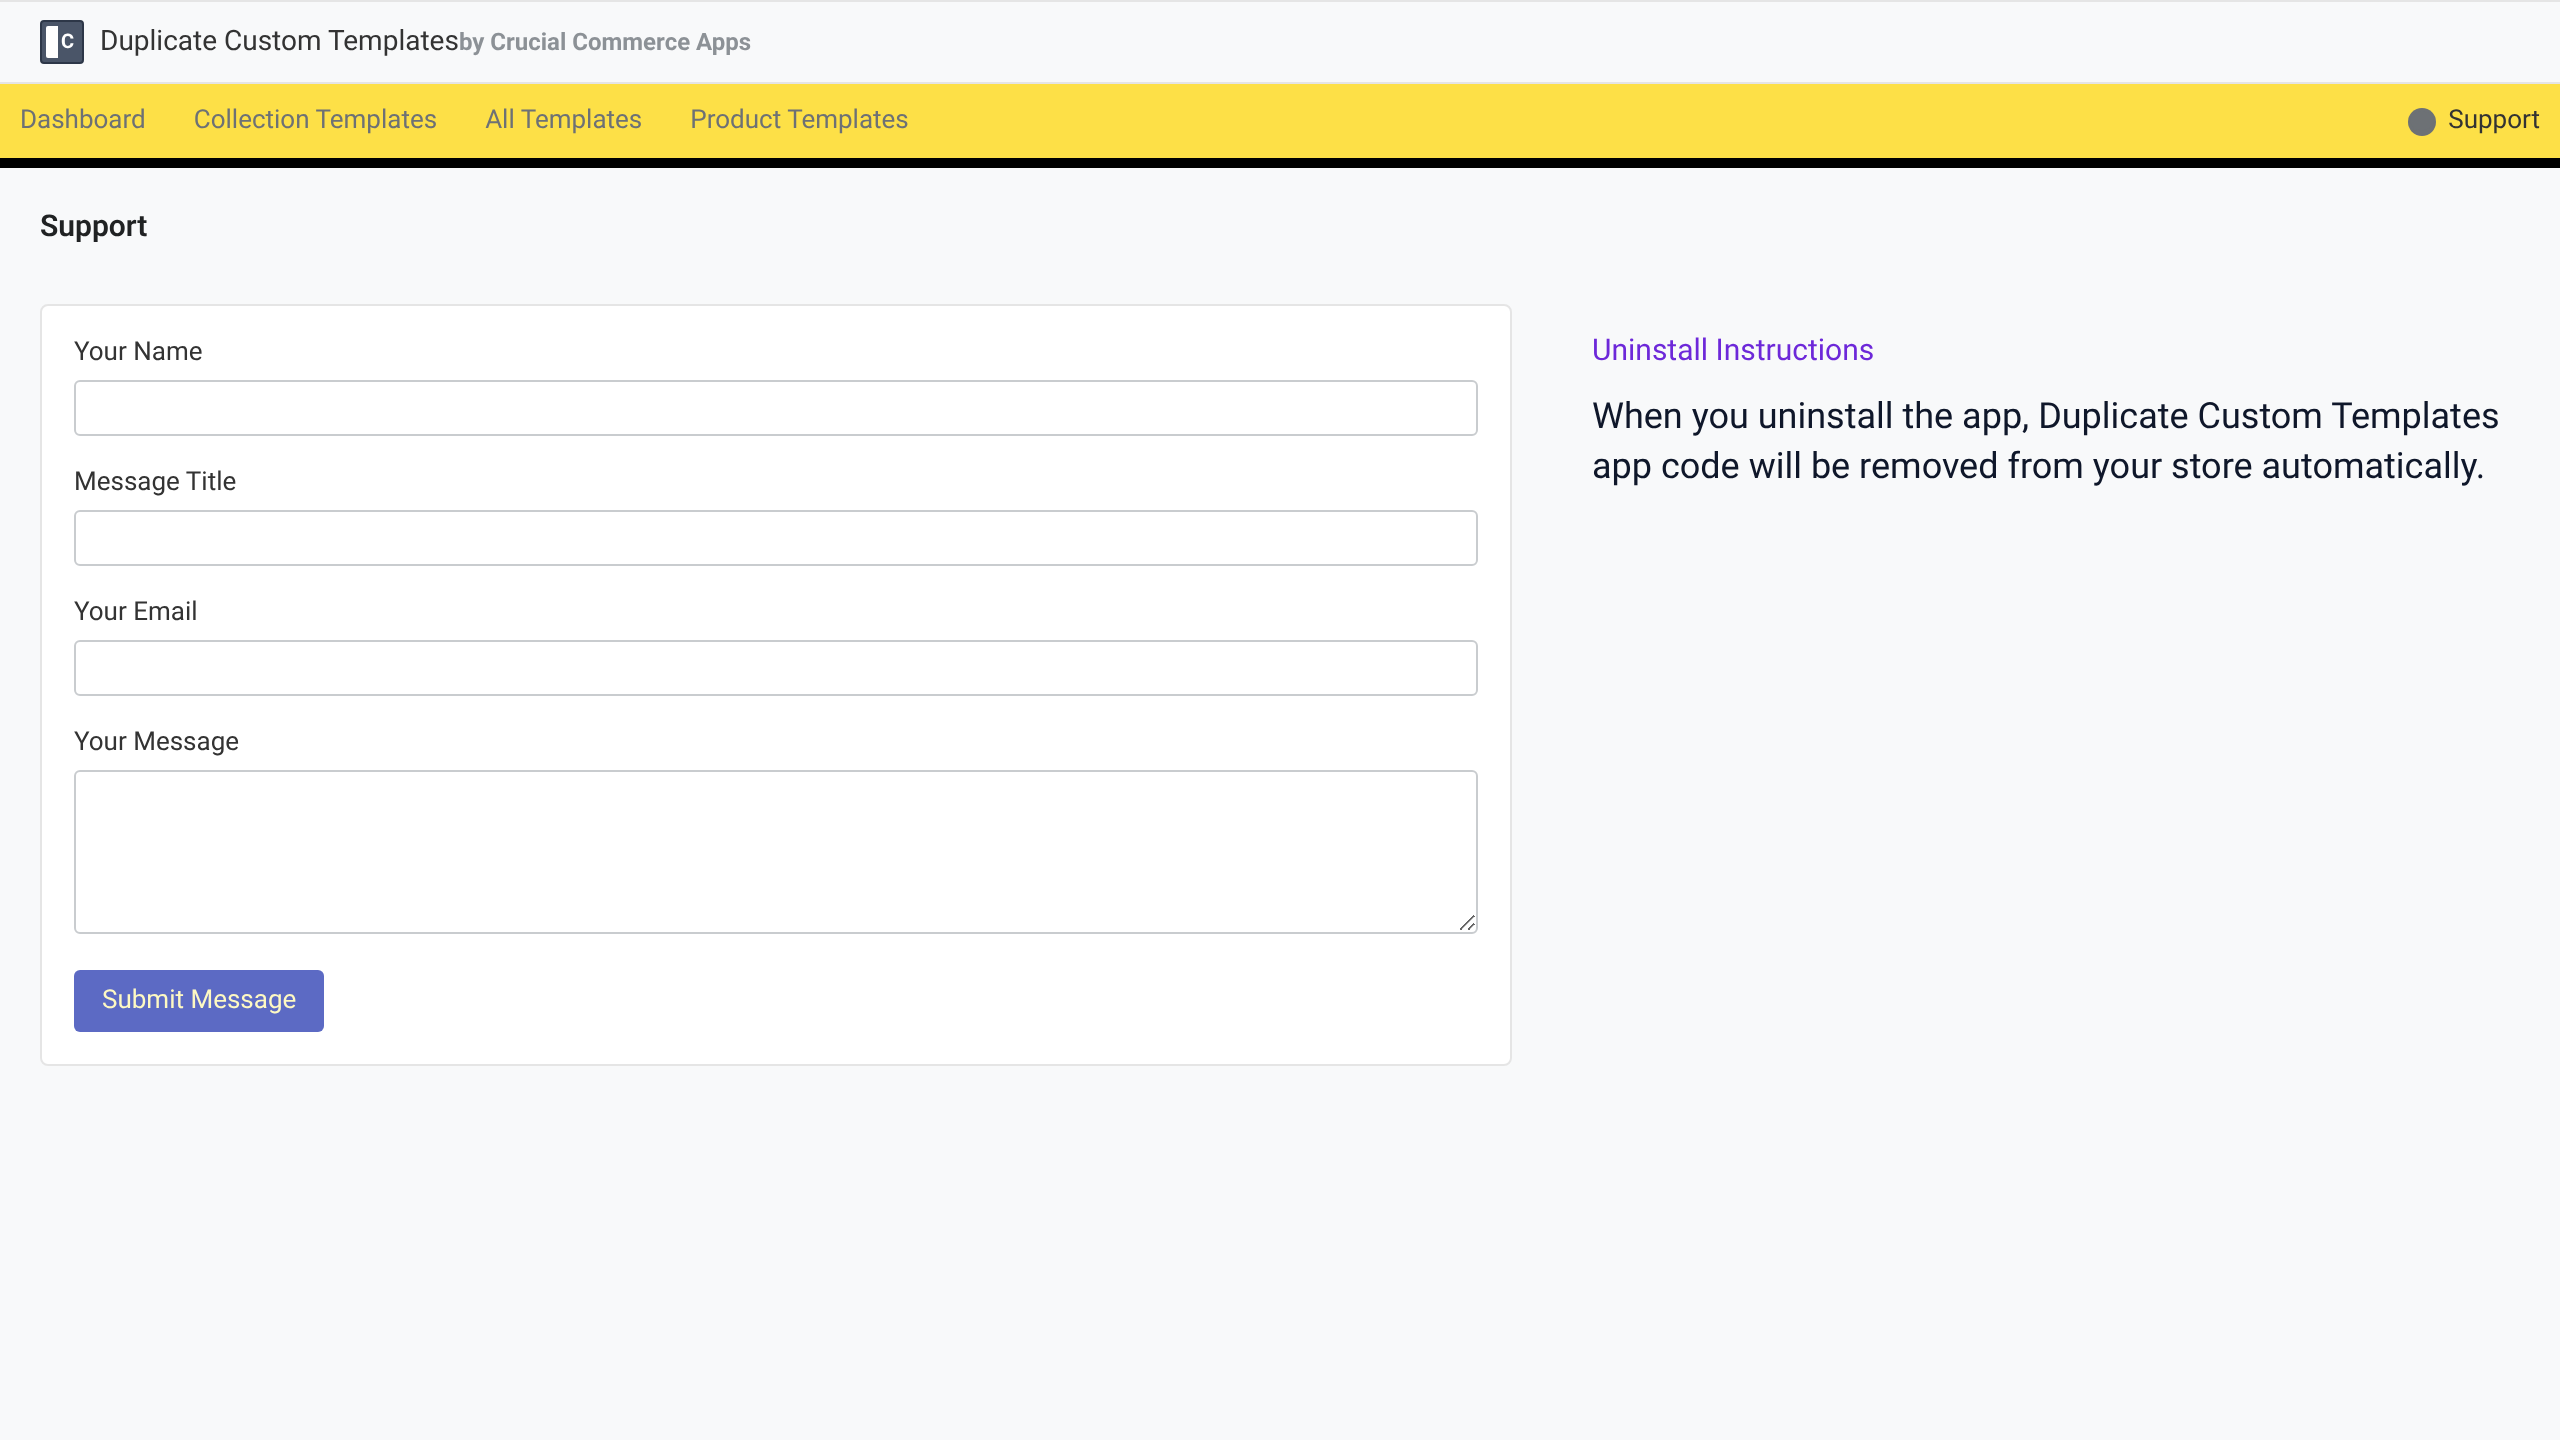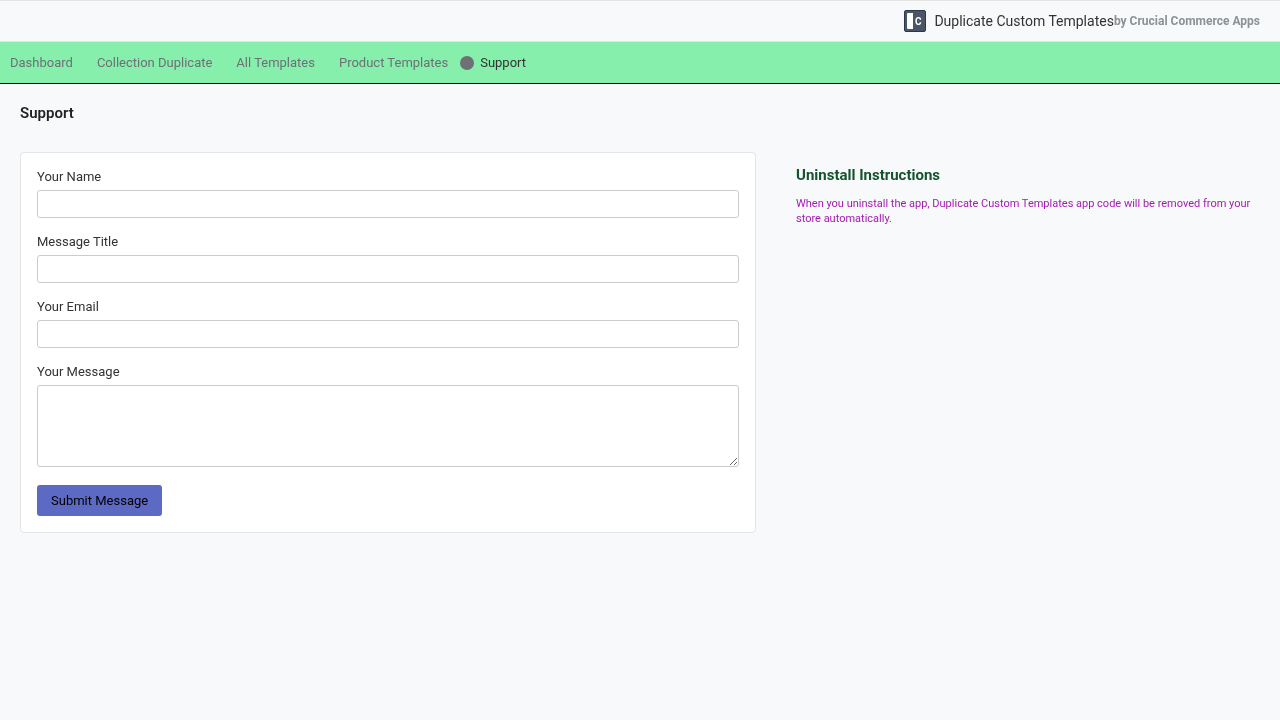--- a/index.html
+++ b/index.html
@@ -9,21 +9,21 @@
       color: #333;
       width: 1280px;
       height: 720px;
       overflow: hidden;
     }
 
     
     .top-header {
       display: flex;
       align-items: center;
-      justify-content: flex-end;
+      justify-content: flex-start;
       padding: 0 20px;
       height: 42px;
       background: #f8f9fa;
       border-top: 1px solid #e5e5e5;
       border-bottom: 1px solid #e5e5e5;
     }
     .top-header-left {
       display: flex;
       align-items: center;
       gap: 8px;
@@ -67,25 +67,25 @@
     .header-attribution {
       font-size: 12px;
       color: #8c9196;
       font-weight: bold;
     }
 
     
     .nav-bar {
       display: flex;
       align-items: center;
-      justify-content: flex-start;
-      background: #86efac;
+      justify-content: space-between;
+      background: #fde047;
       height: 42px;
       padding: 0 10px;
-      border-bottom: 1px solid #000000;
+      border-bottom: 5px solid #000000;
     }
     .nav-left {
       display: flex;
       align-items: center;
     }
     .nav-item {
       font-size: 13px;
       color: #6d7175;
       padding: 0 12px;
       height: 42px;
@@ -168,61 +168,61 @@
       border: 1px solid #c9cccf;
       border-radius: 3px;
       padding: 6px 8px;
       font-size: 13px;
       font-family: inherit;
       resize: vertical;
     }
 
     .submit-btn {
       background: #5c6ac4;
-      color: #000000;
+      color: #fef9c3;
       border: none;
       border-radius: 3px;
       padding: 8px 14px;
       font-size: 13px;
       cursor: pointer;
       font-family: inherit;
     }
 
     
     .right-col {
       flex: 1;
       padding-top: 14px;
     }
     .section-heading {
       font-size: 15px;
-      font-weight: 700;
-      color: #14532d;
+      font-weight: 400;
+      color: #6d28d9;
       margin-bottom: 12px;
     }
     .section-text {
-      font-size: 11px;
-      color: #a21caf;
+      font-size: 18px;
+      color: #0f172a;
       line-height: 1.4;
     }
   </style>
 </head>
 <body>
 
 <div class="top-header">
   <div class="top-header-left">
     <div class="app-icon"></div>
     <span class="app-title">Duplicate Custom Templates</span>
   </div>
   <span class="header-attribution">by Crucial Commerce Apps</span>
 </div>
 
 <div class="nav-bar">
   <div class="nav-left">
     <div class="nav-item">Dashboard</div>
-    <div class="nav-item">Collection Duplicate</div>
+    <div class="nav-item">Collection Templates</div>
     <div class="nav-item">All Templates</div>
     <div class="nav-item">Product Templates</div>
   </div>
   <div class="nav-right">
     <span class="support-icon">
       <svg width="14" height="14" viewBox="0 0 24 24" fill="#fff">
           <path d="M12 3C6.5 3 2 6.6 2 11c0 2.2 1.1 4.2 2.9 5.6-.2 1-.8 2.3-1.9 3.4 2 0 3.8-.8 5-1.6 1.2.4 2.6.6 4 .6 5.5 0 10-3.6 10-8S17.5 3 12 3z" fill="#6d7175"></path>
         </svg>
     </span>
     <span class="nav-support-label">Support</span>

